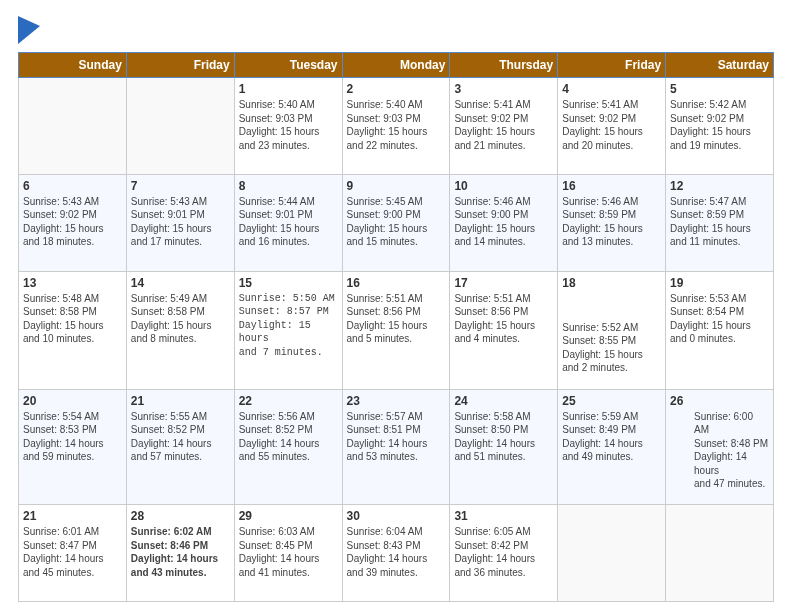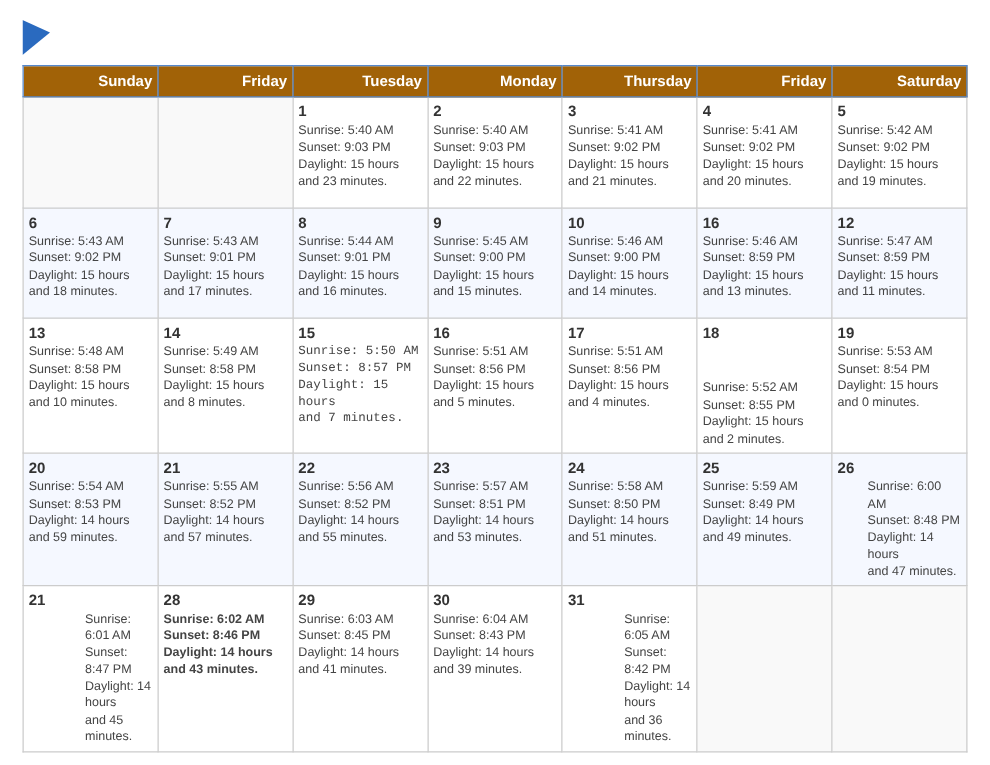--- a/index.html
+++ b/index.html
@@ -327,21 +327,21 @@
             <span class="day-num">26</span>
             <div class="day-info" style="white-space: pre-line; margin-left: 24px;">Sunrise: 6:00 AM
 Sunset: 8:48 PM
 Daylight: 14 hours
 and 47 minutes.</div>
           </td>
         </tr>
         <tr>
           <td>
             <span class="day-num">21</span>
-            <div class="day-info" style="white-space: pre-line; margin-left: 45px;">Sunrise: 6:01 AM
+            <div class="day-info" style="white-space: pre-line;">Sunrise: 6:01 AM
 Sunset: 8:47 PM
 Daylight: 14 hours
 and 45 minutes.</div>
           </td>
           <td>
             <span class="day-num">28</span>
             <div class="day-info" style="white-space: pre-line; font-weight: bold;">Sunrise: 6:02 AM
 Sunset: 8:46 PM
 Daylight: 14 hours
 and 43 minutes.</div>
@@ -355,21 +355,21 @@
           </td>
           <td>
             <span class="day-num">30</span>
             <div class="day-info" style="white-space: pre-line;">Sunrise: 6:04 AM
 Sunset: 8:43 PM
 Daylight: 14 hours
 and 39 minutes.</div>
           </td>
           <td>
             <span class="day-num">31</span>
-            <div class="day-info" style="white-space: pre-line; margin-left: 45px;">Sunrise: 6:05 AM
+            <div class="day-info" style="white-space: pre-line;">Sunrise: 6:05 AM
 Sunset: 8:42 PM
 Daylight: 14 hours
 and 36 minutes.</div>
           </td>
           <td class="empty-cell"></td>
           <td class="empty-cell"></td>
         </tr>
       </tbody>
   </table>
 </div>

